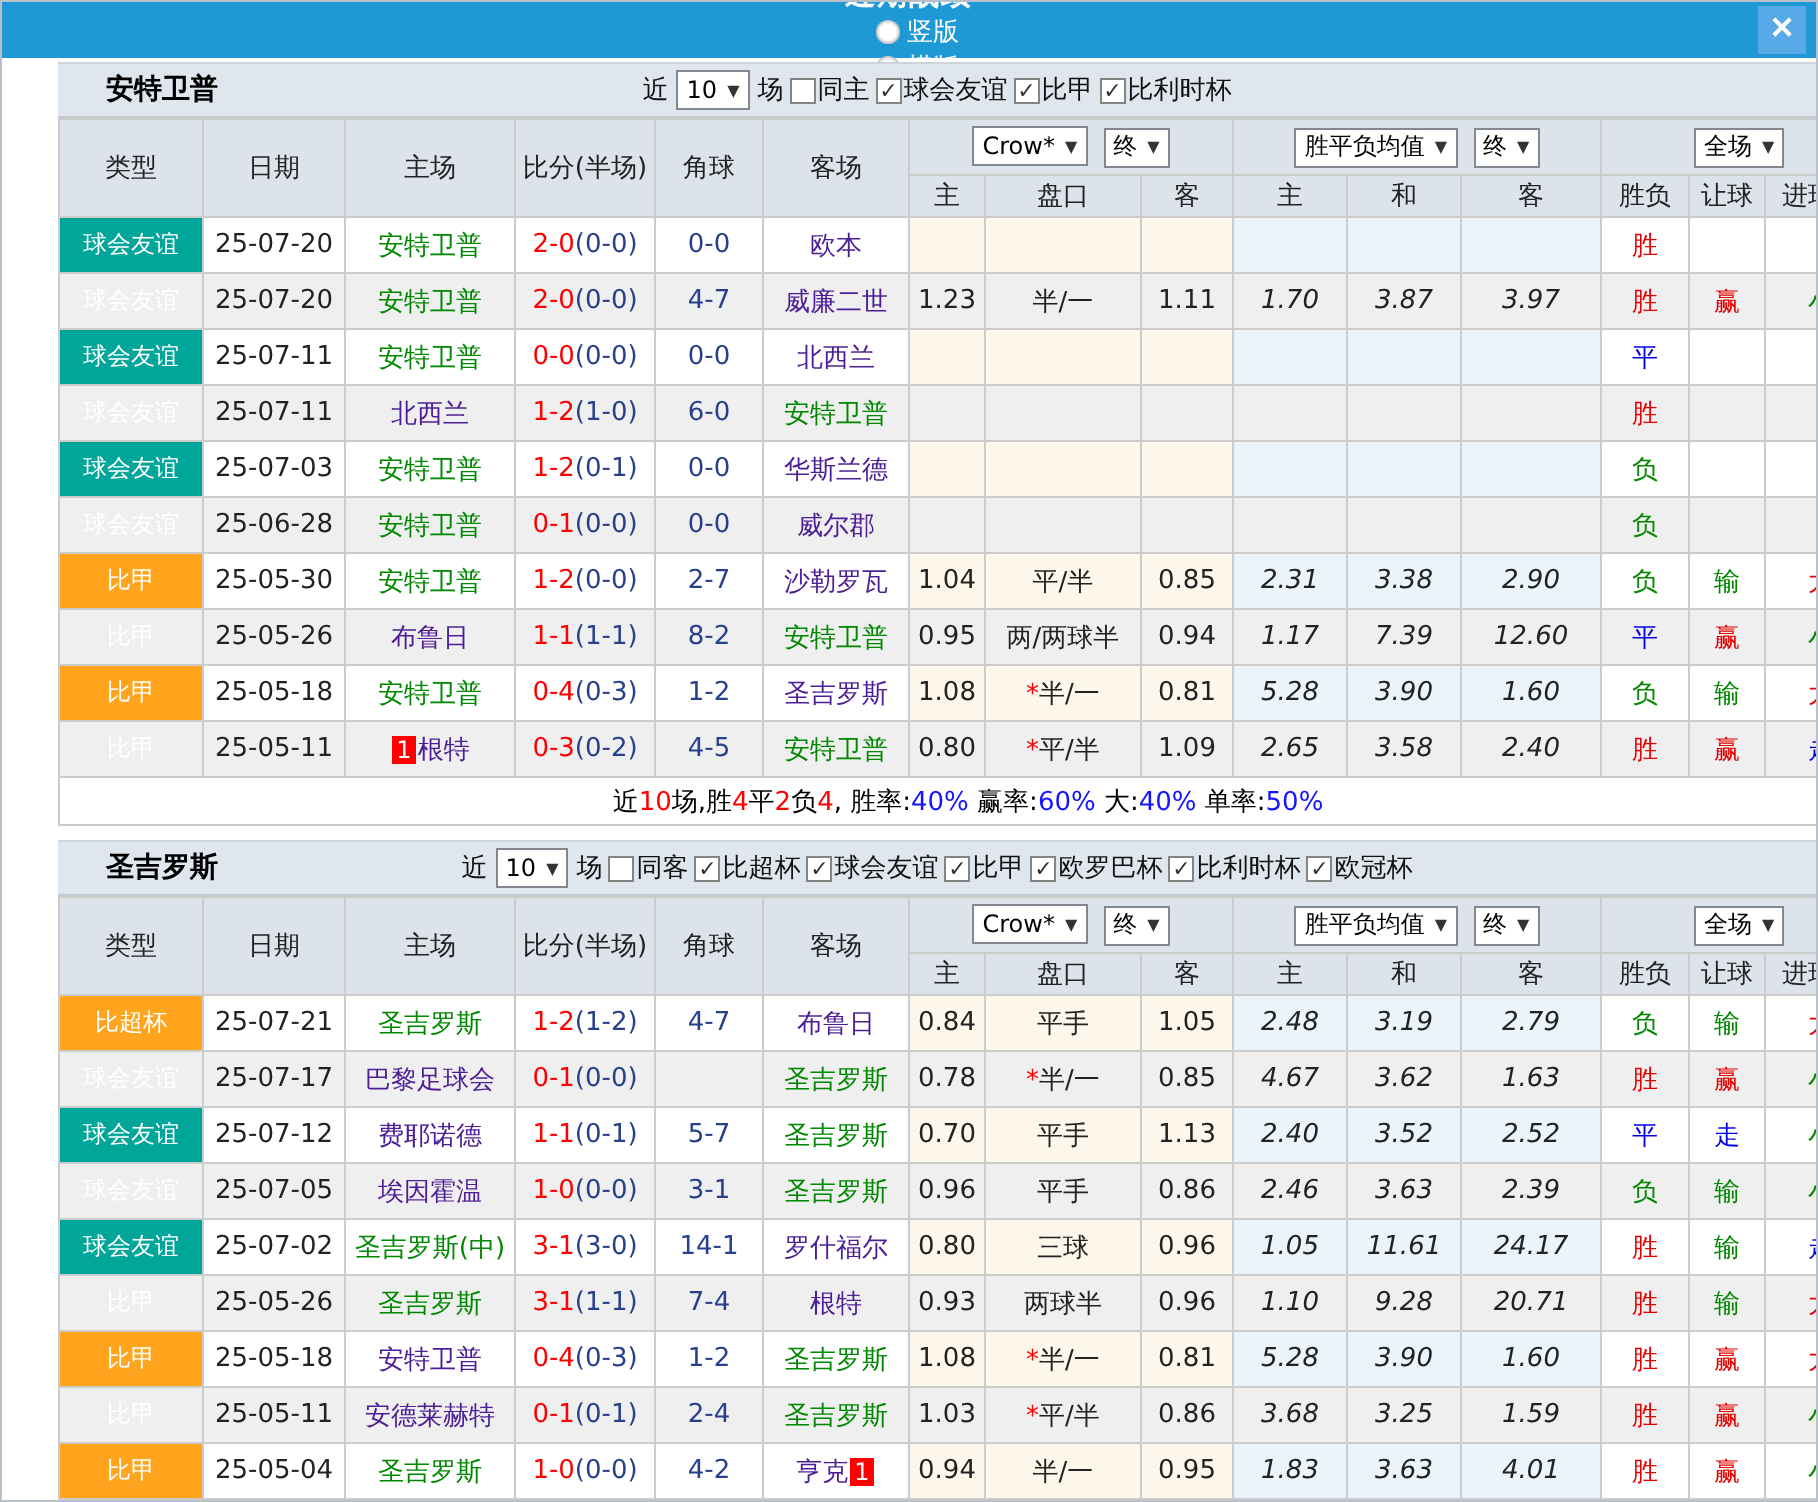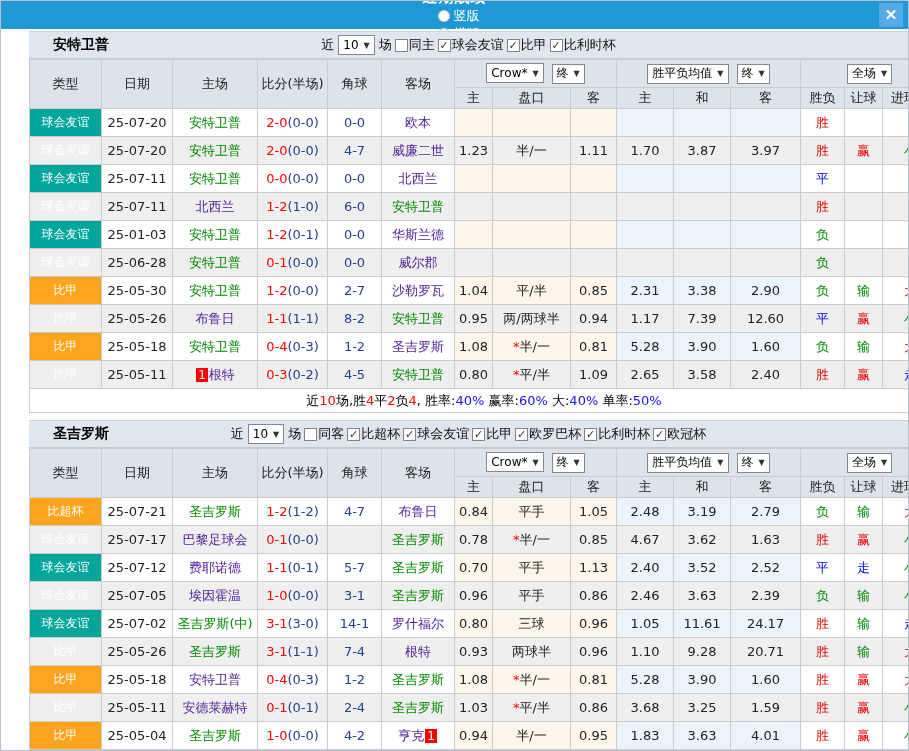--- a/index.html
+++ b/index.html
@@ -28,21 +28,21 @@
   .cb{width:13px;height:13px;box-sizing:border-box;background:#fff;border:1px solid #848484;display:inline-flex;align-items:center;justify-content:center;font-size:11px;line-height:11px;color:#333;margin-right:1px;}
   
   table{border-collapse:collapse;table-layout:fixed;width:909px;font-size:13px;}
   th,td{border:1px solid #cccccc;text-align:center;padding:0;overflow:hidden;white-space:nowrap;}
   thead th{background:#dce3ea;font-weight:normal;color:#222;}
   tr.hdr1 th{height:27px;}
   tr.hdr2 th{height:20px;}
   tbody td{height:27px;color:#222;}
   tr.even td{background:#efefef;}
   td.bg-pan{background:#fdf6eb;}
-  td.bg-odds{background:#eaf4fa;}
+  td.bg-odds{background:#eaf4fa;font-style:italic;}
   td.type{color:#fff;font-size:12px;}
   td.type-teal{background:#00a69a;}
   td.type-orange{background:#ffa41c;}
   .team{color:#4c1d95;}
   .team.green{color:#008800;}
   .ft{color:#ff0000;}
   .ht{color:#27408b;}
   td.corner{color:#27408b;}
   .star{color:#ff0000;}
   .badge{background:#ff0000;color:#fff;padding:0 2px;font-size:12px;margin:0 1px;}
@@ -230,21 +230,21 @@
             <td class="bg-pan"></td>
             <td class="bg-odds"></td>
             <td class="bg-odds"></td>
             <td class="bg-odds"></td>
             <td class="c-red">胜</td>
             <td></td>
             <td></td>
           </tr>
           <tr class="odd">
             <td class="type type-teal">球会友谊</td>
-            <td>25-01-03</td>
+            <td>25-07-03</td>
             <td><span class="team green">安特卫普</span></td>
             <td><span class="ft">1-2</span><span class="ht">(0-1)</span></td>
             <td class="corner">0-0</td>
             <td><span class="team">华斯兰德</span></td>
             <td class="bg-pan"></td>
             <td class="bg-pan"><span></span></td>
             <td class="bg-pan"></td>
             <td class="bg-odds"></td>
             <td class="bg-odds"></td>
             <td class="bg-odds"></td>

